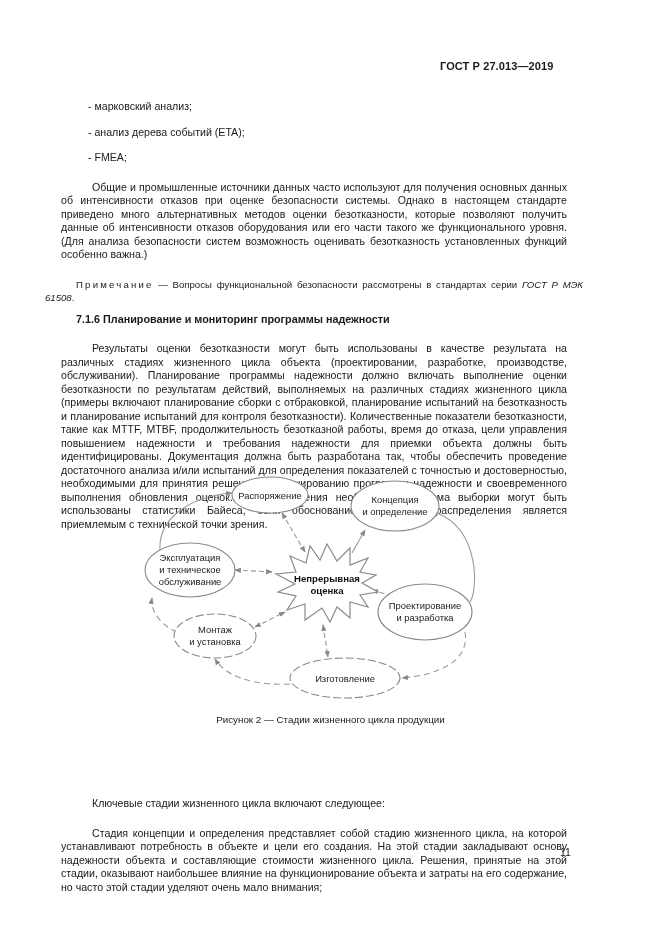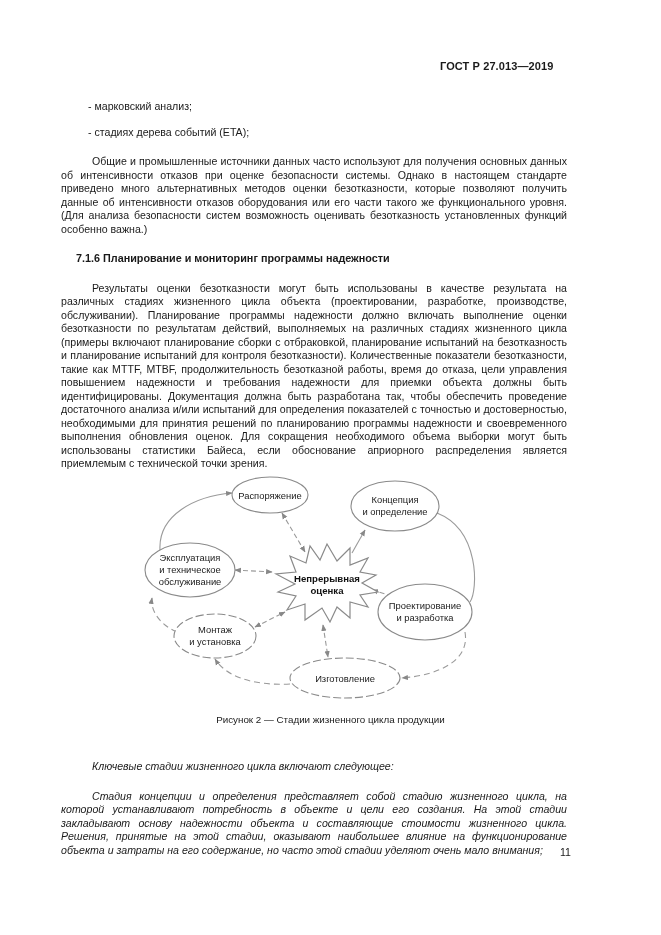--- a/index.html
+++ b/index.html
@@ -21,22 +21,24 @@
   .node-label { font-family: "Liberation Sans", sans-serif; font-size: 9.4px; fill: #222; }
   .node-label-bold { font-family: "Liberation Sans", sans-serif; font-size: 9.6px; font-weight: bold; fill: #111; }
 </style>
 </head>
 <body>
 
 <div class="page-header">ГОСТ Р 27.013—2019</div>
 
 <div class="body-block" style="top:88px;">
   <p class="list-item">- марковский анализ;</p>
-  <p class="list-item">- стадиях дерева событий (ETA);</p>
+  <p class="list-item">- анализ дерева событий (ETA);</p>
+  <p class="list-item">- FMEA;</p>
   <p class="para">Общие и промышленные источники данных часто используют для получения основных данных об интенсивности отказов при оценке безопасности системы. Однако в настоящем стандарте приведено много альтернативных методов оценки безотказности, которые позволяют получить данные об интенсивности отказов оборудования или его части такого же функционального уровня. (Для анализа безопасности систем возможность оценивать безотказность установленных функций особенно важна.)</p>
+  <p class="note"><span class="spaced">Примечание</span><span> — Вопросы функциональной безопасности рассмотрены в стандартах серии </span><span class="ref">ГОСТ Р МЭК 61508</span><span>.</span></p>
   <p class="section-heading">7.1.6 Планирование и мониторинг программы надежности</p>
   <p class="para">Результаты оценки безотказности могут быть использованы в качестве результата на различных стадиях жизненного цикла объекта (проектировании, разработке, производстве, обслуживании). Планирование программы надежности должно включать выполнение оценки безотказности по результатам действий, выполняемых на различных стадиях жизненного цикла (примеры включают планирование сборки с отбраковкой, планирование испытаний на безотказность и планирование испытаний для контроля безотказности). Количественные показатели безотказности, такие как MTTF, MTBF, продолжительность безотказной работы, время до отказа, цели управления повышением надежности и требования надежности для приемки объекта должны быть идентифицированы. Документация должна быть разработана так, чтобы обеспечить проведение достаточного анализа и/или испытаний для определения показателей с точностью и достоверностью, необходимыми для принятия решений по планированию программы надежности и своевременного выполнения обновления оценок. Для сокращения необходимого объема выборки могут быть использованы статистики Байеса, если обоснование априорного распределения является приемлемым с технической точки зрения.</p>
 </div>
 
 <div class="figure">
   <svg width="661" height="240" viewBox="0 460 661 240" xmlns="http://www.w3.org/2000/svg">
     <defs>
       <marker id="arr" viewBox="0 0 10 10" refX="9" refY="5" markerWidth="6" markerHeight="6" orient="auto-start-reverse">
         <path d="M0,1 L10,5 L0,9 z" fill="#888"></path>
       </marker>
@@ -83,18 +85,18 @@
 
     <ellipse cx="190" cy="570" rx="45" ry="27" fill="#fff" stroke="#8a8a8a" stroke-width="1.1"></ellipse>
     <text class="node-label" x="190" y="561" text-anchor="middle">Эксплуатация</text>
     <text class="node-label" x="190" y="573" text-anchor="middle">и техническое</text>
     <text class="node-label" x="190" y="585" text-anchor="middle">обслуживание</text>
   </svg>
 </div>
 
 <div class="figure-caption">Рисунок 2 — Стадии жизненного цикла продукции</div>
 
-<div class="body-block" style="top:744px;font-style:italic;">
+<div class="body-block" style="top:781px;">
   <p class="para">Ключевые стадии жизненного цикла включают следующее:</p>
   <p class="para">Стадия концепции и определения представляет собой стадию жизненного цикла, на которой устанавливают потребность в объекте и цели его создания. На этой стадии закладывают основу надежности объекта и составляющие стоимости жизненного цикла. Решения, принятые на этой стадии, оказывают наибольшее влияние на функционирование объекта и затраты на его содержание, но часто этой стадии уделяют очень мало внимания;</p>
 </div>
 
 <div class="page-number">11</div>
 
 </body></html>

